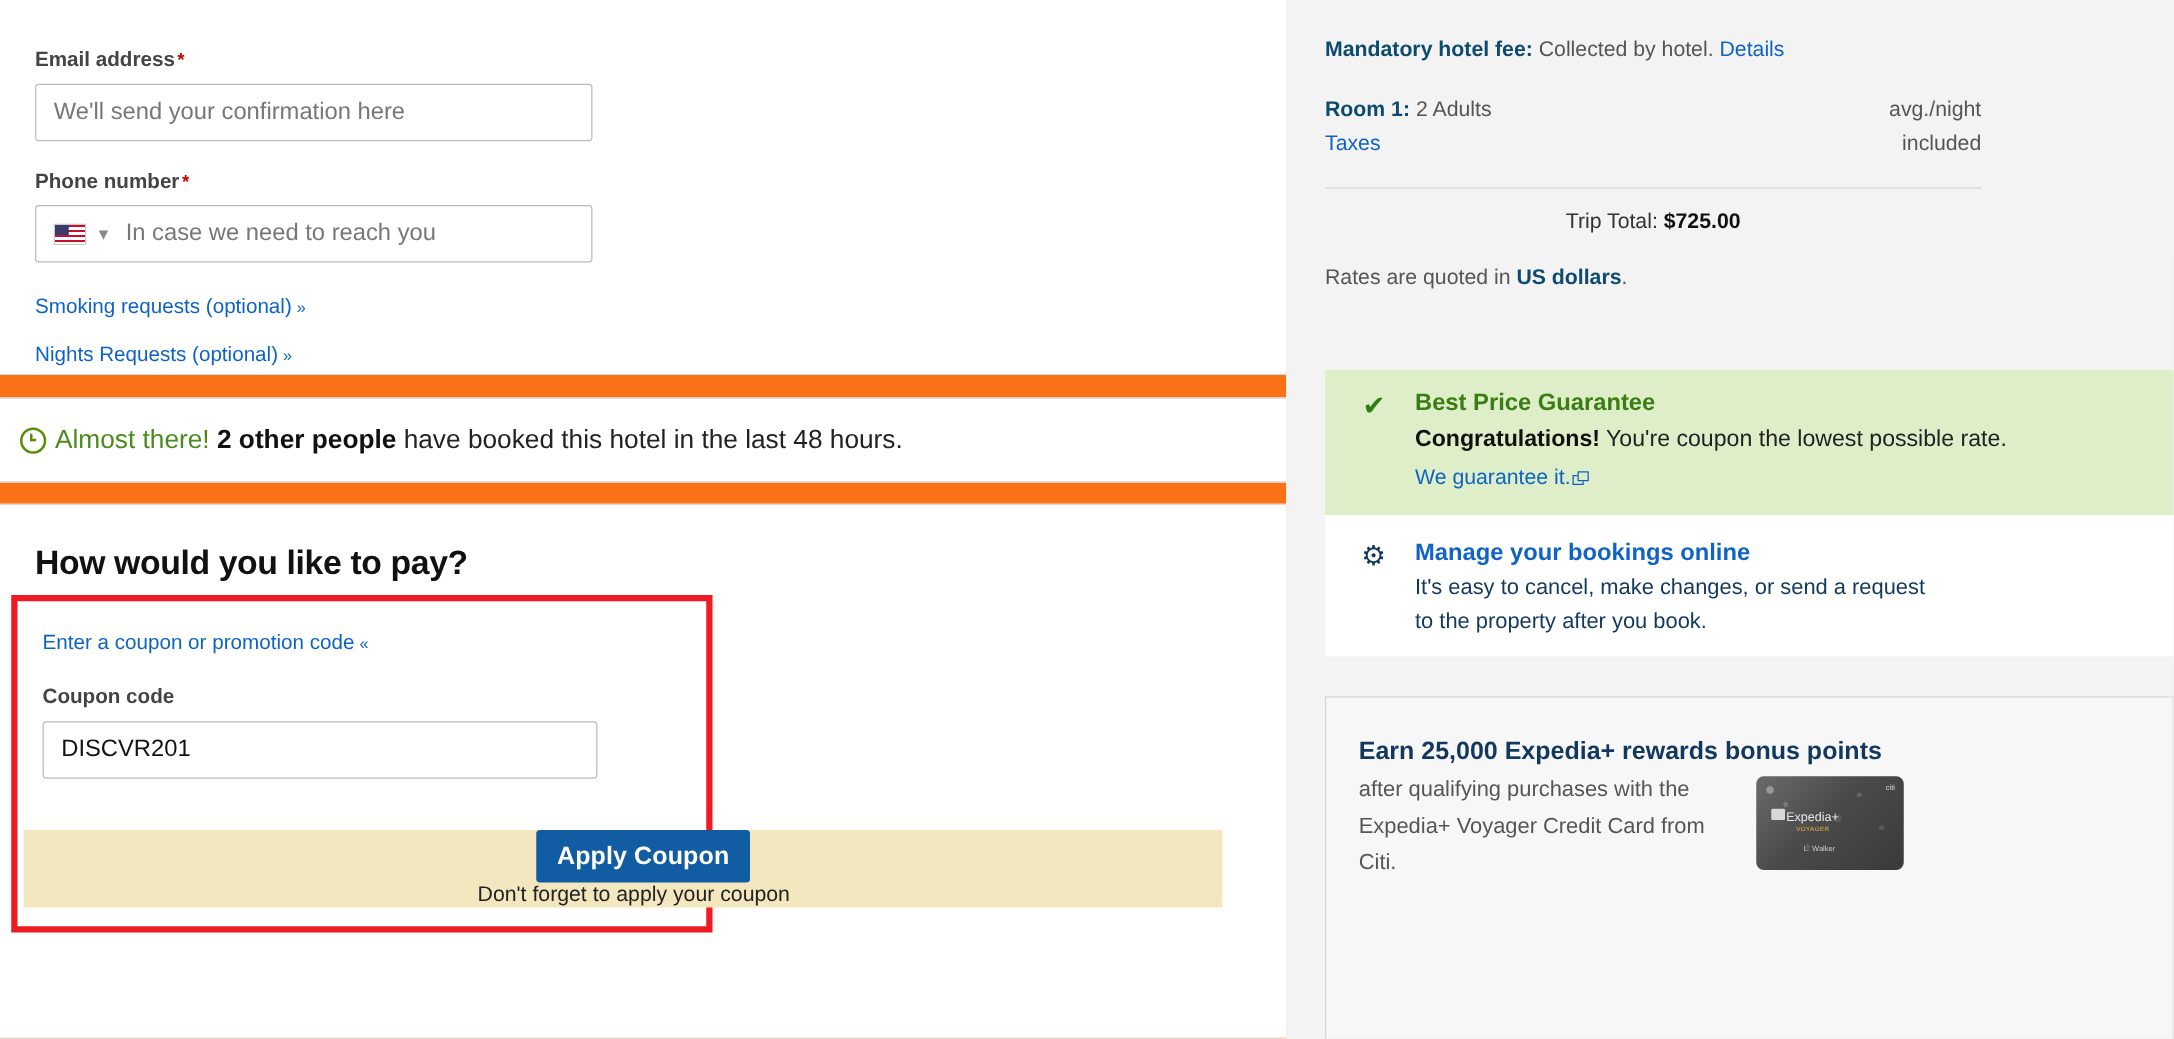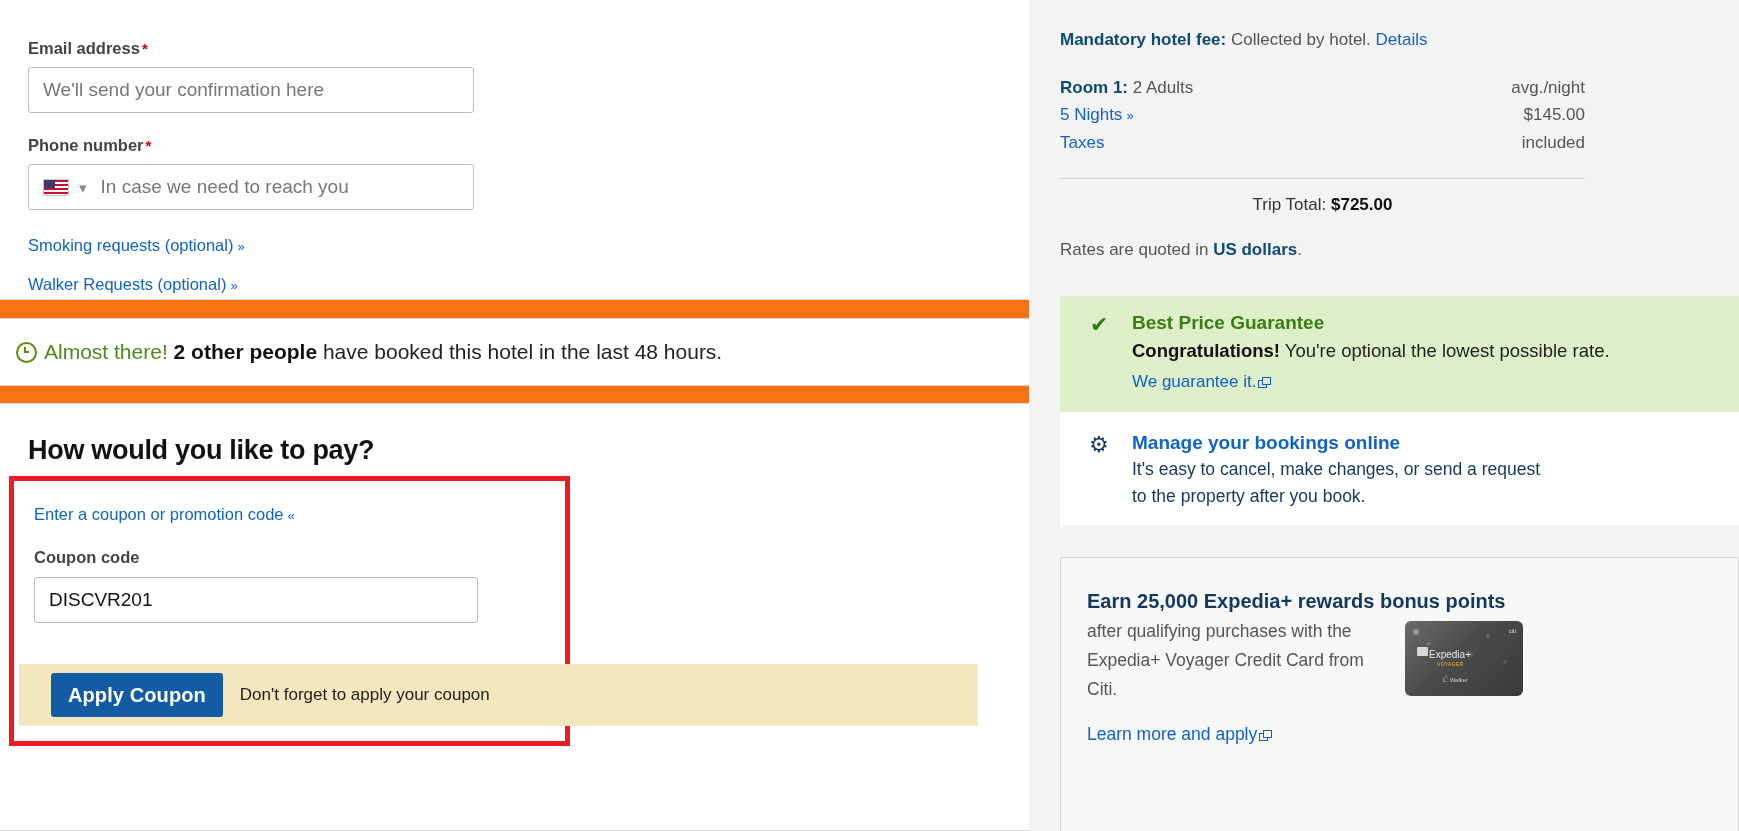--- a/index.html
+++ b/index.html
@@ -201,20 +201,21 @@
     color: #111;
   }
   #apply-bar {
     position: absolute;
     left: 5px; top: 183px;
     width: 959px;
     height: 62px;
     background: #f3e7bf;
     display: flex;
     align-items: center;
+    flex-direction: column;
   }
   #apply-coupon-button {
     margin-left: 32px;
     height: 44px;
     padding: 0 17px;
     background: #115ca2;
     border: none;
     border-radius: 3px;
     color: #ffffff;
     font-size: 20px;
@@ -495,21 +496,21 @@
       </div>
 
       <div id="smoking-row">
         <a class="blue-link">
           <span>Smoking requests (optional)</span><span class="chev-blue">»</span>
         </a>
       </div>
 
       <div id="special-row">
         <a class="blue-link">
-          <span>Walker Requests (optional)</span><span class="chev-blue">»</span>
+          <span>Nights Requests (optional)</span><span class="chev-blue">»</span>
         </a>
       </div>
     </div>
 
     <div id="urgency-panel" class="panel">
       <span class="clock-icon"></span>
       <span class="urgency-text">
         <span class="urgency-lead">Almost there!</span>
         <span class="urgency-bold">2 other people</span>
         <span>have booked this hotel in the last 48 hours.</span>
@@ -550,26 +551,20 @@
 
       <div id="room-block">
         <div class="sb-row">
           <span>
             <span class="sb-strong">Room 1:</span>
             <span>2 Adults</span>
           </span>
           <span class="sb-amount">avg./night</span>
         </div>
 
-        <div class="sb-row">
-          <a class="sb-link">
-            <span>5 Nights</span><span class="chev-blue">»</span>
-          </a>
-          <span class="sb-amount">$145.00</span>
-        </div>
 
         <div class="sb-row">
           <a class="sb-link">Taxes</a>
           <span class="sb-amount">included</span>
         </div>
       </div>
 
       <div id="summary-rule"></div>
 
       <div id="trip-total-row">
@@ -581,21 +576,21 @@
         <span>Rates are quoted in</span>
         <span class="sb-strong">US dollars</span><span>.</span>
       </div>
     </div>
 
     <div id="bpg-box">
       <span class="check-icon">✔</span>
       <div id="bpg-title">Best Price Guarantee</div>
       <div id="bpg-body">
         <b>Congratulations!</b>
-        <span>You're optional the lowest possible rate.</span>
+        <span>You're coupon the lowest possible rate.</span>
         <a class="sb-link"><span>We guarantee it.</span><span class="ext-icon"></span></a>
       </div>
     </div>
 
     <div id="manage-box">
       <span class="gear-icon">⚙</span>
       <div id="manage-title">Manage your bookings online</div>
       <div id="manage-body">It's easy to cancel, make changes, or send a request to the property after you book.</div>
     </div>
 
@@ -606,19 +601,16 @@
         <div id="card-image">
           <span class="sparkle"></span>
           <span id="card-dot"></span>
           <span id="card-citi">citi</span>
           <span id="card-chip"></span>
           <span id="card-brand"><span>Expedia</span><span>+</span></span>
           <span id="card-sub">VOYAGER</span>
           <span id="card-name">L. Walker</span>
         </div>
       </div>
-      <div id="learn-more-row">
-        <a id="learn-more-link"><span>Learn more and apply</span><span class="ext-icon ext-icon-plain"></span></a>
-      </div>
     </div>
 
   </div>
 </div>
 
 </body></html>

